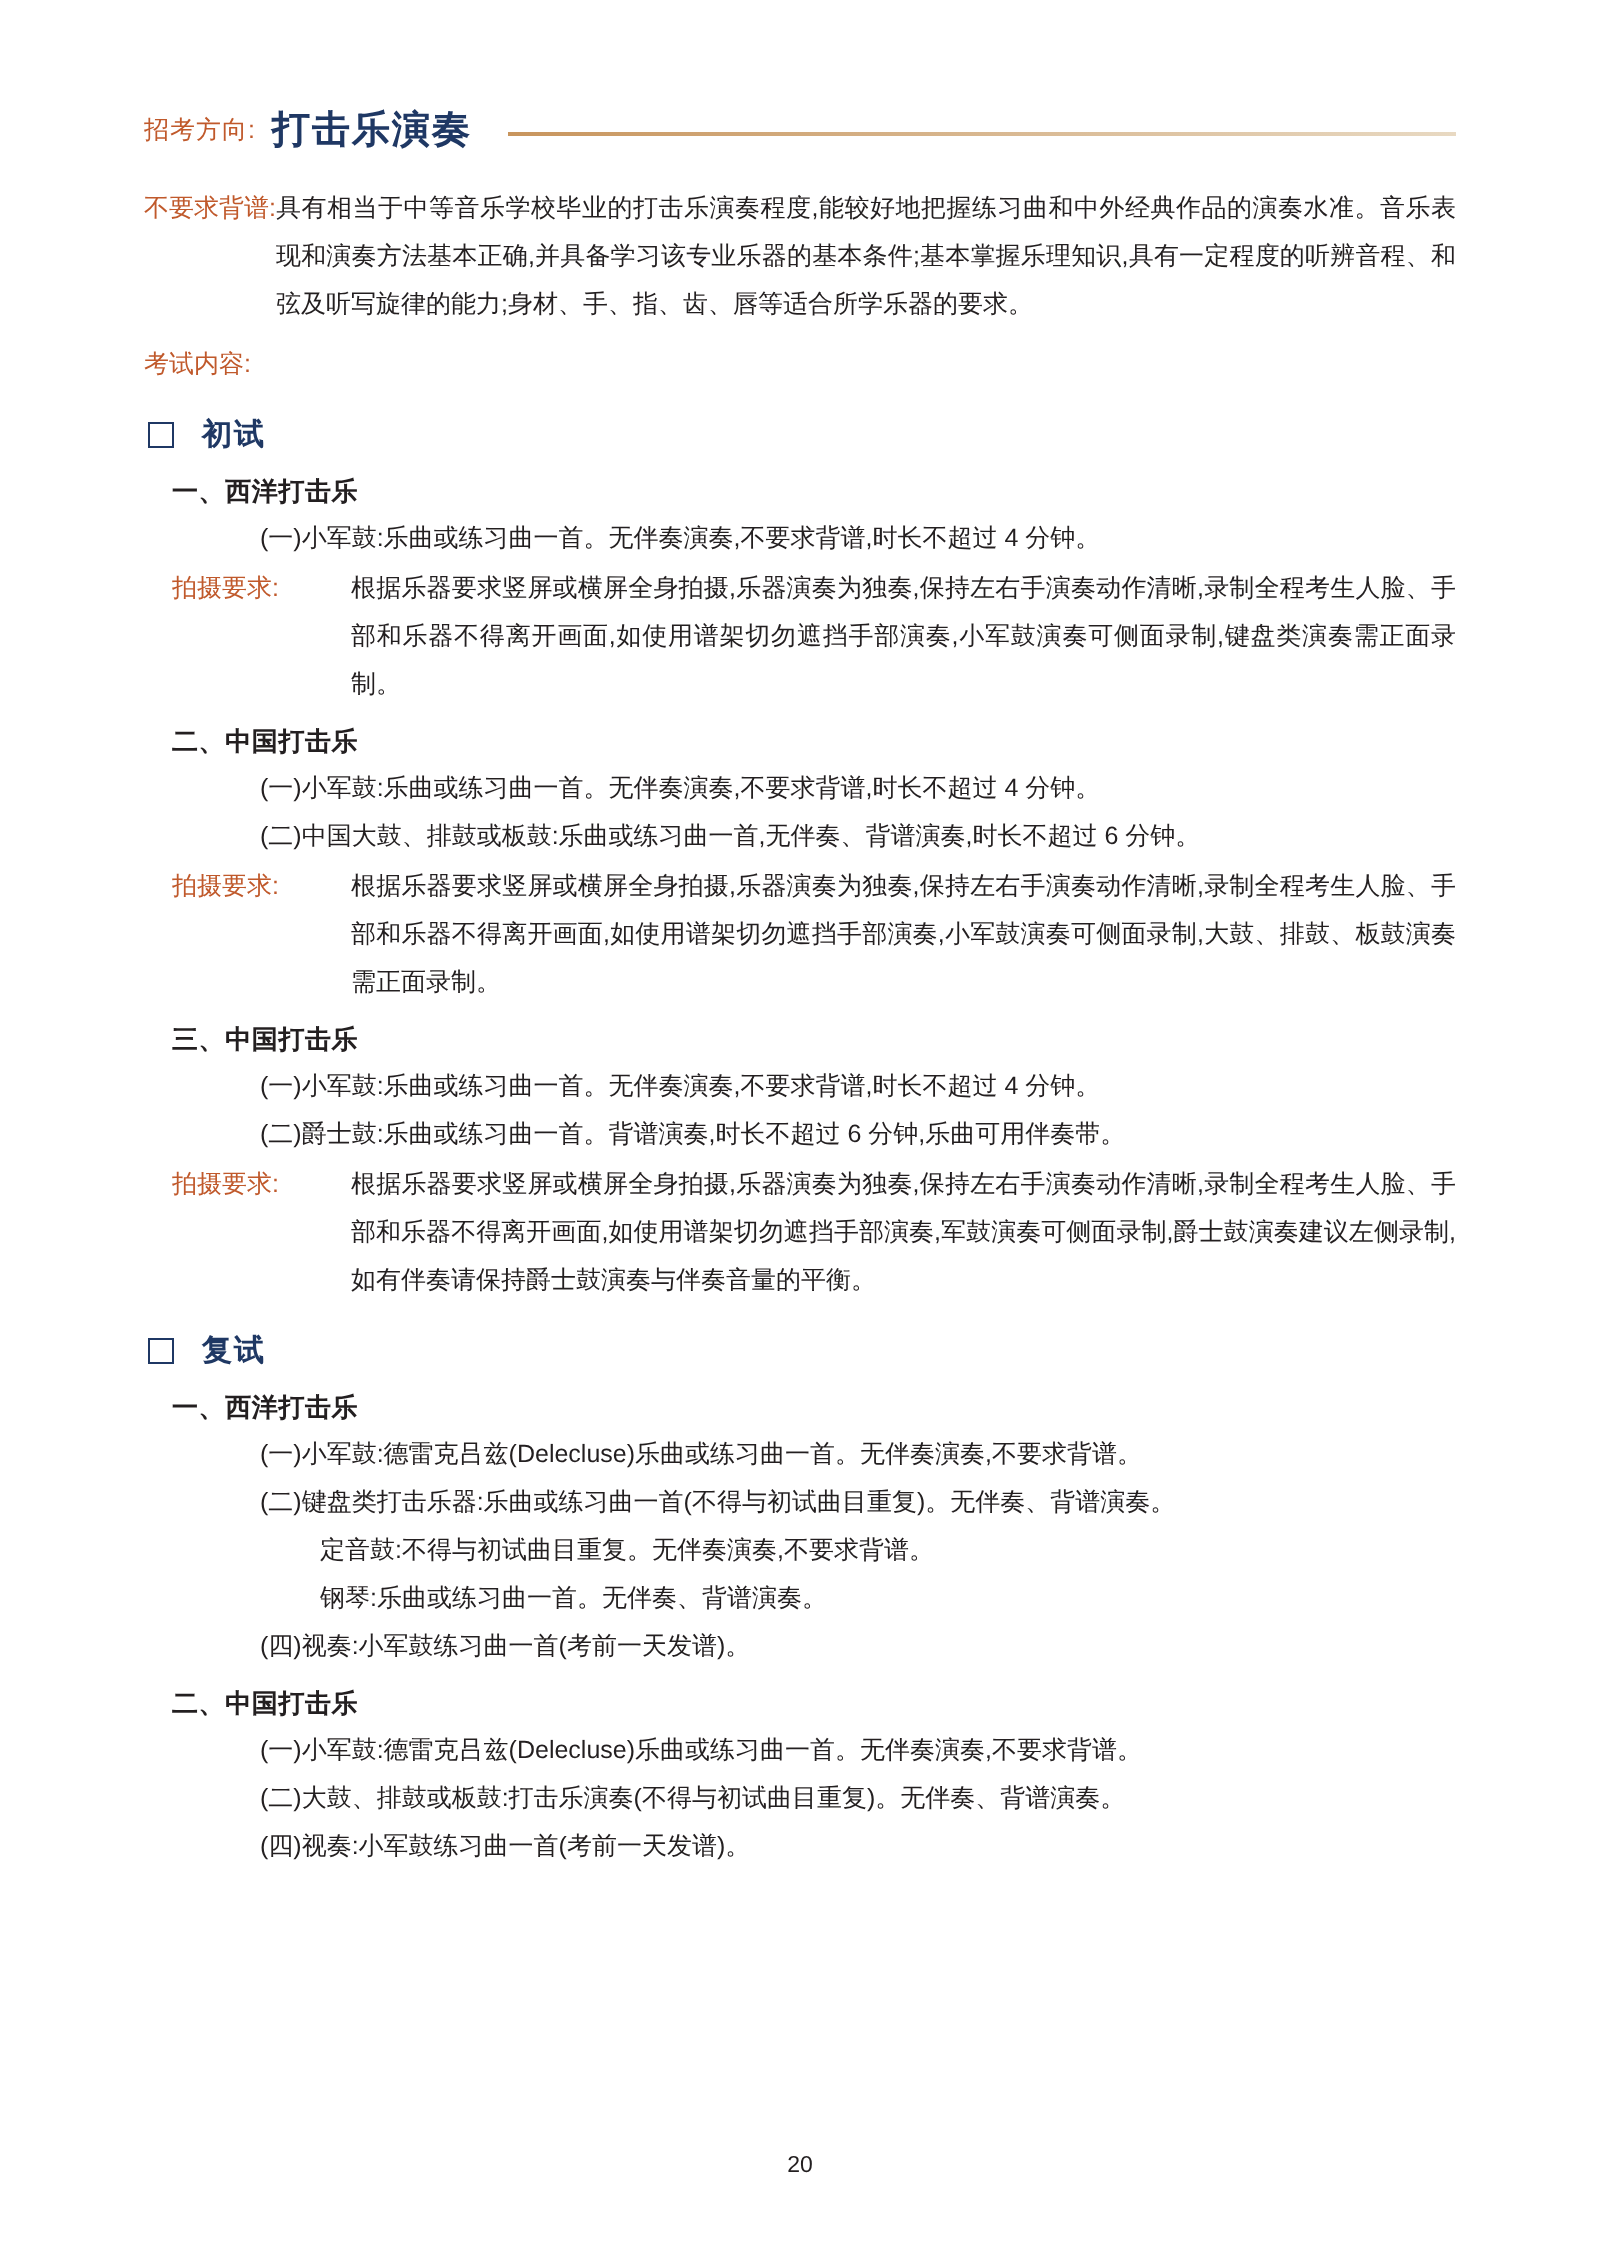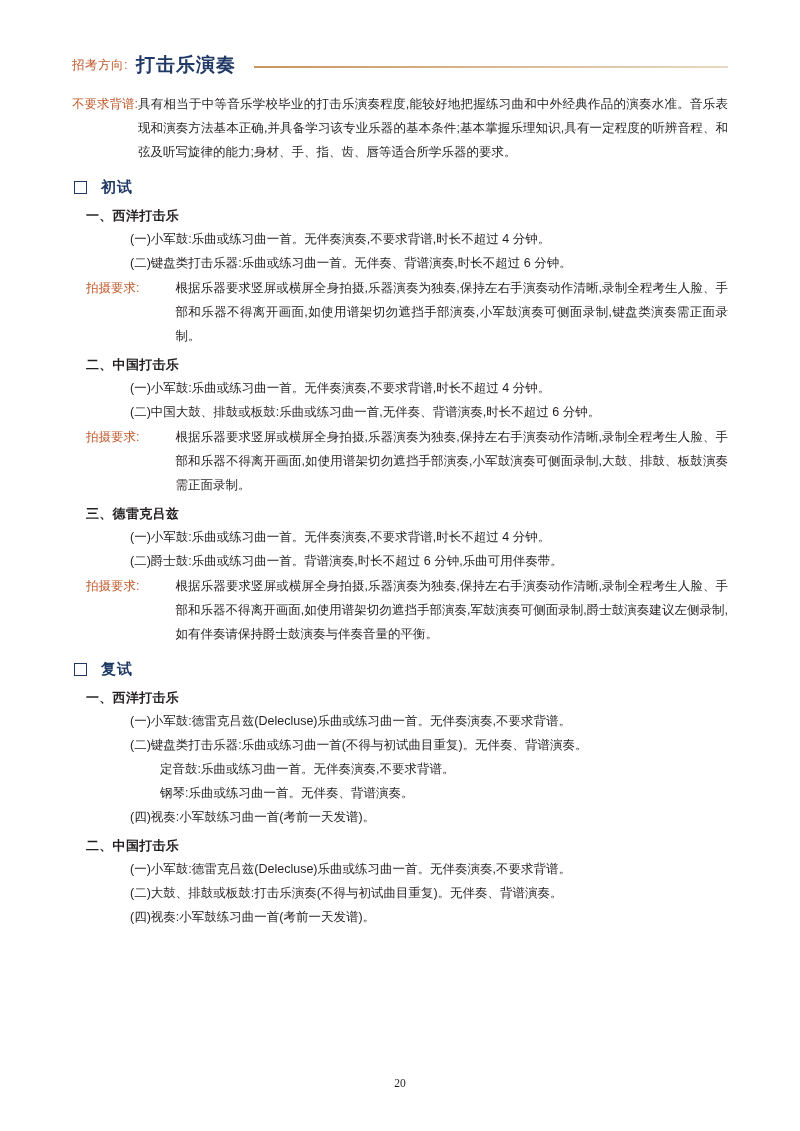--- a/index.html
+++ b/index.html
@@ -152,78 +152,77 @@
   }
 
   .page-number {
     position: absolute;
     left: 0;
     right: 0;
     bottom: 42px;
     text-align: center;
     font-size: 11.5px;
     color: #231f20;
-    font-family: Liberation Serif, serif;
   }
 </style>
 </head>
 <body>
 
 <div class="page">
 
   <div class="header-row">
     <span class="header-label">招考方向:</span>
     <span class="header-title">打击乐演奏</span>
     <span class="header-rule"></span>
   </div>
 
   <div class="req-block">
     <span class="req-label">不要求背谱:</span>
     <span class="req-body">具有相当于中等音乐学校毕业的打击乐演奏程度,能较好地把握练习曲和中外经典作品的演奏水准。音乐表现和演奏方法基本正确,并具备学习该专业乐器的基本条件;基本掌握乐理知识,具有一定程度的听辨音程、和弦及听写旋律的能力;身材、手、指、齿、唇等适合所学乐器的要求。</span>
   </div>
 
+  <div class="exam-content">考试内容:</div>
 
   <div class="section-head">
     <span class="sq"></span>
     <span class="section-title">初试</span>
   </div>
 
   <div class="sub-head">一、西洋打击乐</div>
   <div class="item">(一)小军鼓:乐曲或练习曲一首。无伴奏演奏,不要求背谱,时长不超过 4 分钟。</div>
-  <div class="item">(二)键盘类打击乐器:乐曲或练习曲一首。无伴奏、背谱演奏,时长不超过 6 分钟。</div>
   <div class="shoot-block">
     <span class="shoot-label">拍摄要求:</span>
     <span class="shoot-body">根据乐器要求竖屏或横屏全身拍摄,乐器演奏为独奏,保持左右手演奏动作清晰,录制全程考生人脸、手部和乐器不得离开画面,如使用谱架切勿遮挡手部演奏,小军鼓演奏可侧面录制,键盘类演奏需正面录制。</span>
   </div>
 
   <div class="sub-head">二、中国打击乐</div>
   <div class="item">(一)小军鼓:乐曲或练习曲一首。无伴奏演奏,不要求背谱,时长不超过 4 分钟。</div>
   <div class="item">(二)中国大鼓、排鼓或板鼓:乐曲或练习曲一首,无伴奏、背谱演奏,时长不超过 6 分钟。</div>
   <div class="shoot-block">
     <span class="shoot-label">拍摄要求:</span>
     <span class="shoot-body">根据乐器要求竖屏或横屏全身拍摄,乐器演奏为独奏,保持左右手演奏动作清晰,录制全程考生人脸、手部和乐器不得离开画面,如使用谱架切勿遮挡手部演奏,小军鼓演奏可侧面录制,大鼓、排鼓、板鼓演奏需正面录制。</span>
   </div>
 
-  <div class="sub-head">三、德雷克吕兹</div>
+  <div class="sub-head">三、中国打击乐</div>
   <div class="item">(一)小军鼓:乐曲或练习曲一首。无伴奏演奏,不要求背谱,时长不超过 4 分钟。</div>
   <div class="item">(二)爵士鼓:乐曲或练习曲一首。背谱演奏,时长不超过 6 分钟,乐曲可用伴奏带。</div>
   <div class="shoot-block">
     <span class="shoot-label">拍摄要求:</span>
     <span class="shoot-body">根据乐器要求竖屏或横屏全身拍摄,乐器演奏为独奏,保持左右手演奏动作清晰,录制全程考生人脸、手部和乐器不得离开画面,如使用谱架切勿遮挡手部演奏,军鼓演奏可侧面录制,爵士鼓演奏建议左侧录制,如有伴奏请保持爵士鼓演奏与伴奏音量的平衡。</span>
   </div>
 
   <div class="section-head">
     <span class="sq"></span>
     <span class="section-title">复试</span>
   </div>
 
   <div class="sub-head">一、西洋打击乐</div>
   <div class="item">(一)小军鼓:德雷克吕兹(Delecluse)乐曲或练习曲一首。无伴奏演奏,不要求背谱。</div>
   <div class="item">(二)键盘类打击乐器:乐曲或练习曲一首(不得与初试曲目重复)。无伴奏、背谱演奏。</div>
-  <div class="item-indent2">定音鼓:乐曲或练习曲一首。无伴奏演奏,不要求背谱。</div>
+  <div class="item-indent2">定音鼓:不得与初试曲目重复。无伴奏演奏,不要求背谱。</div>
   <div class="item-indent2">钢琴:乐曲或练习曲一首。无伴奏、背谱演奏。</div>
   <div class="item">(四)视奏:小军鼓练习曲一首(考前一天发谱)。</div>
 
   <div class="sub-head">二、中国打击乐</div>
   <div class="item">(一)小军鼓:德雷克吕兹(Delecluse)乐曲或练习曲一首。无伴奏演奏,不要求背谱。</div>
   <div class="item">(二)大鼓、排鼓或板鼓:打击乐演奏(不得与初试曲目重复)。无伴奏、背谱演奏。</div>
   <div class="item">(四)视奏:小军鼓练习曲一首(考前一天发谱)。</div>
 
   <div class="page-number">20</div>
 </div>

